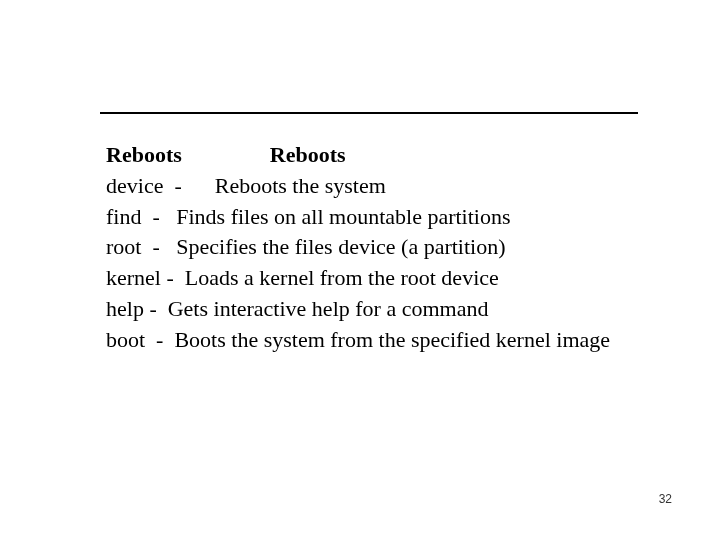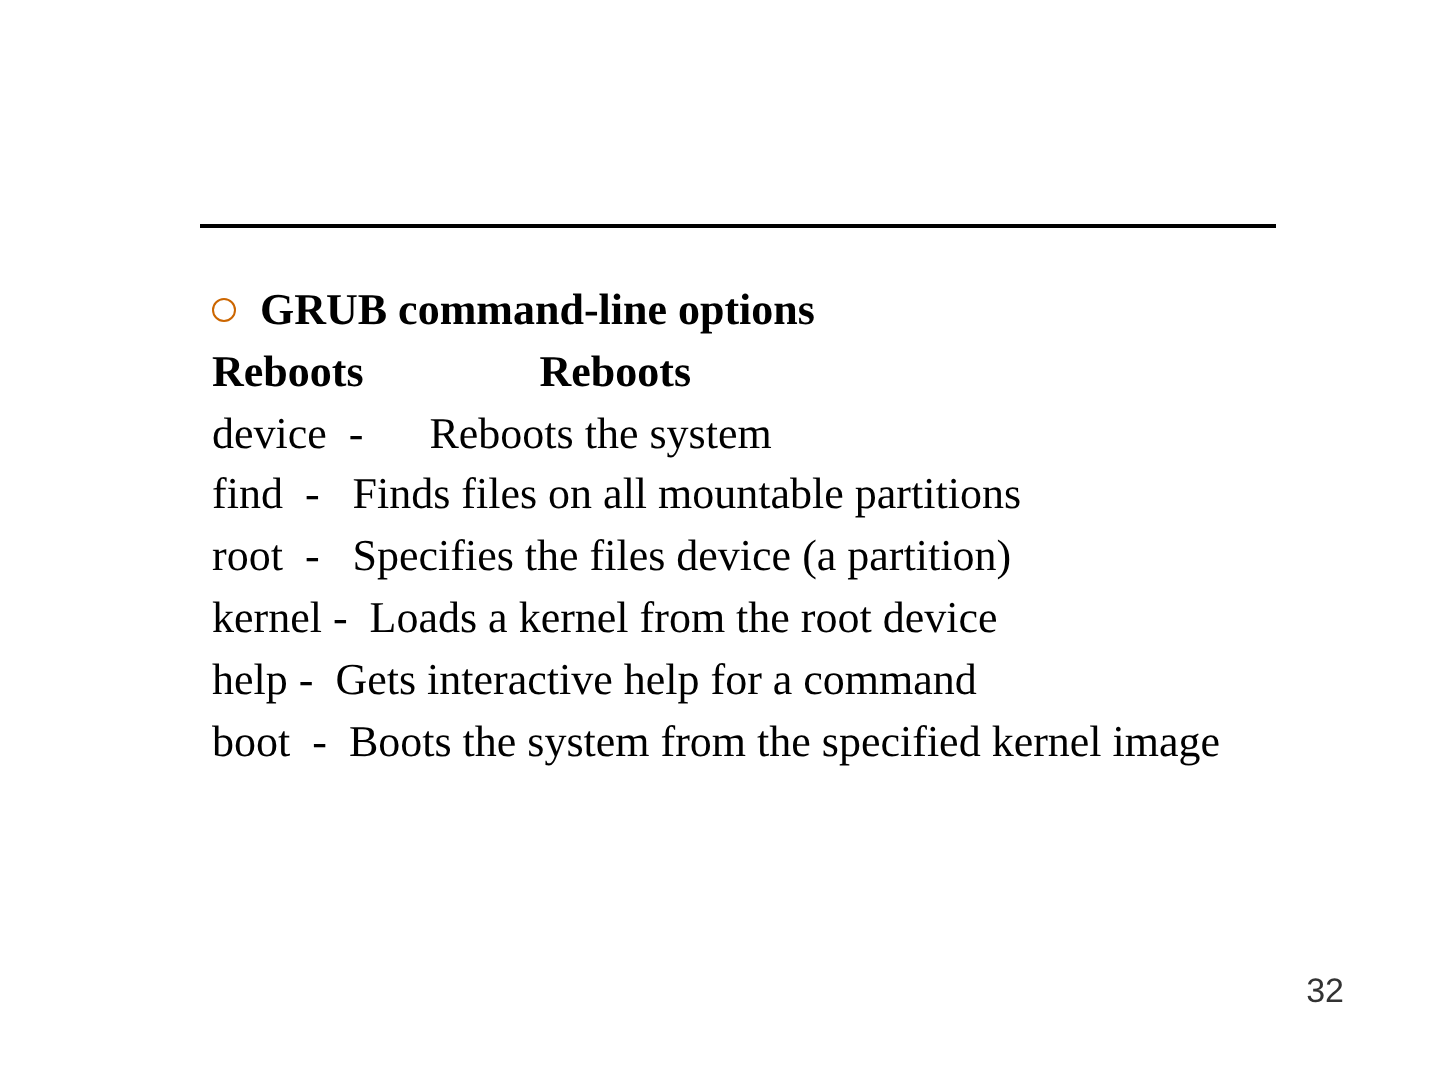--- a/index.html
+++ b/index.html
@@ -30,31 +30,30 @@
     border-radius:50%;
     vertical-align:middle;
     margin-right:12px;
     margin-top:-3px;
   }
   .b{font-weight:bold}
   .pagenum{
     position:absolute;
     right:48px;bottom:34px;
     font-family:Arial,Helvetica,sans-serif;
-    font-size:17px;
+    font-size:12px;
     color:#333;
   }
 </style>
 </head>
 <body>
 
 <div class="rule"></div>
 
 <div class="content">
-  <div class="row"><span class="bullet"></span><span class="b">GRUB command-line options</span></div>
   <div class="row"><span class="b">Reboots</span><span>                </span><span class="b">Reboots</span></div>
   <div class="row">device  -      Reboots the system</div>
   <div class="row">find  -   Finds files on all mountable partitions</div>
   <div class="row">root  -   Specifies the files device (a partition)</div>
   <div class="row">kernel -  Loads a kernel from the root device</div>
   <div class="row">help -  Gets interactive help for a command</div>
   <div class="row">boot  -  Boots the system from the specified kernel image</div>
 </div>
 
 <div class="pagenum">32</div>

